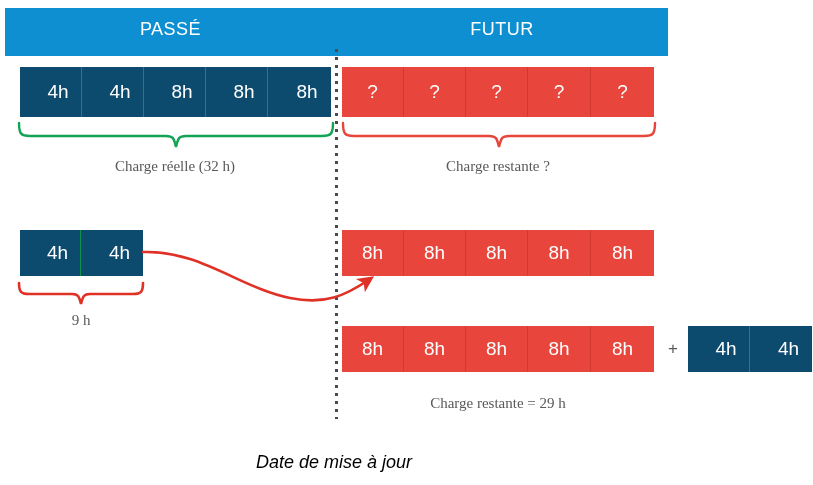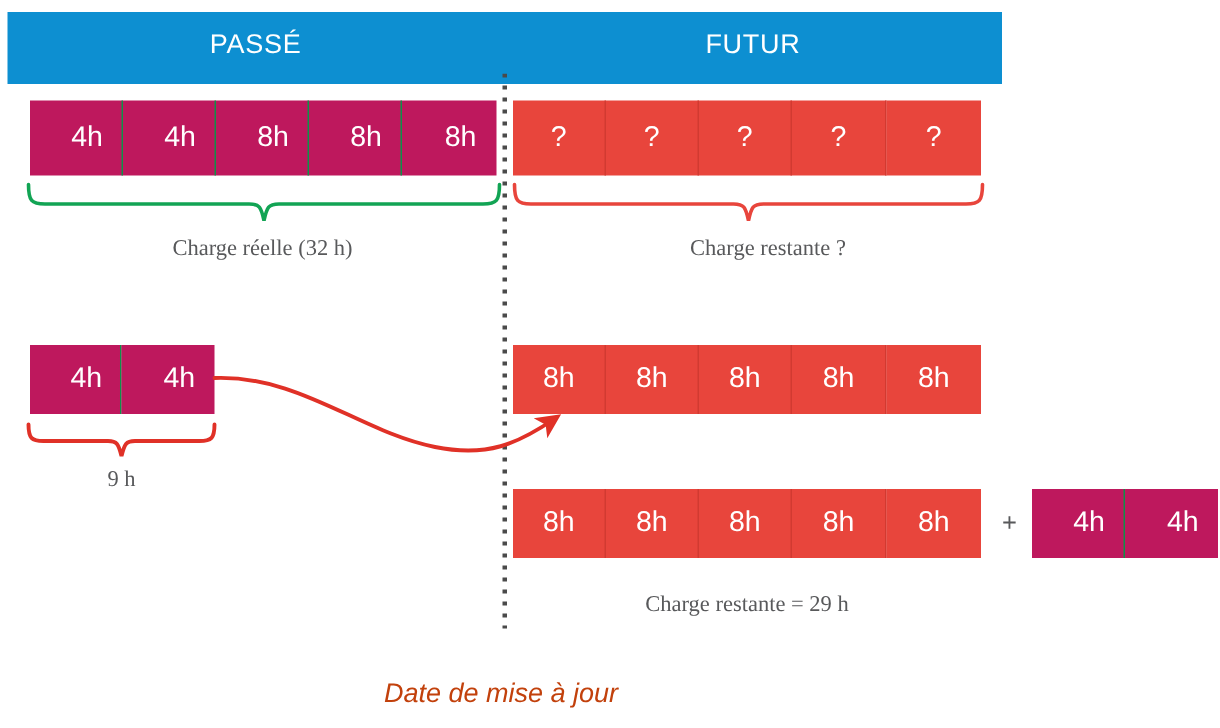--- a/index.html
+++ b/index.html
@@ -60,21 +60,21 @@
   .cell {
     box-sizing: border-box;
     color: #ffffff;
     font-size: 19px;
     display: flex;
     align-items: center;
     justify-content: center;
     white-space: nowrap;
   }
   .cell.green {
-    background: #be185d;
+    background: #0c4a6e;
     border-right: 1px solid #0e9149;
     padding-left: 15px;
   }
   .cell.green:last-child { border-right: none; }
   .cell.red {
     background: #e8453c;
     border-right: 1px solid #d13a31;
   }
   .cell.red:last-child { border-right: none; }
 
@@ -92,21 +92,21 @@
   
   .caption {
     position: absolute;
     color: #58595b;
     font-size: 15px;
     text-align: center;
     white-space: nowrap;
     font-family: Liberation Serif, serif;
   }
   .caption-past   { left: 18px;  top: 158px; width: 314px; }
-  .caption-future { left: 356px; top: 158px; width: 312px; }
+  .caption-future { left: 342px; top: 158px; width: 312px; }
   .caption-eight  { left: 18px;  top: 312px; width: 126px; }
   .caption-total  { left: 342px; top: 395px; width: 312px; }
 
   .plus-sign {
     position: absolute;
     left: 660px;
     top: 326px;
     width: 26px;
     height: 46px;
     line-height: 46px;
@@ -114,21 +114,21 @@
     color: #58595b;
     font-size: 17px;
   }
 
   .footer-note {
     position: absolute;
     left: 0px;
     top: 452px;
     width: 668px;
     text-align: center;
-    color: #c2410c;
+    color: #000000;
     font-size: 18px;
     font-style: italic;
     white-space: nowrap;
   }
 
   .arrow-layer {
     position: absolute;
     left: 0;
     top: 0;
     width: 813px;

